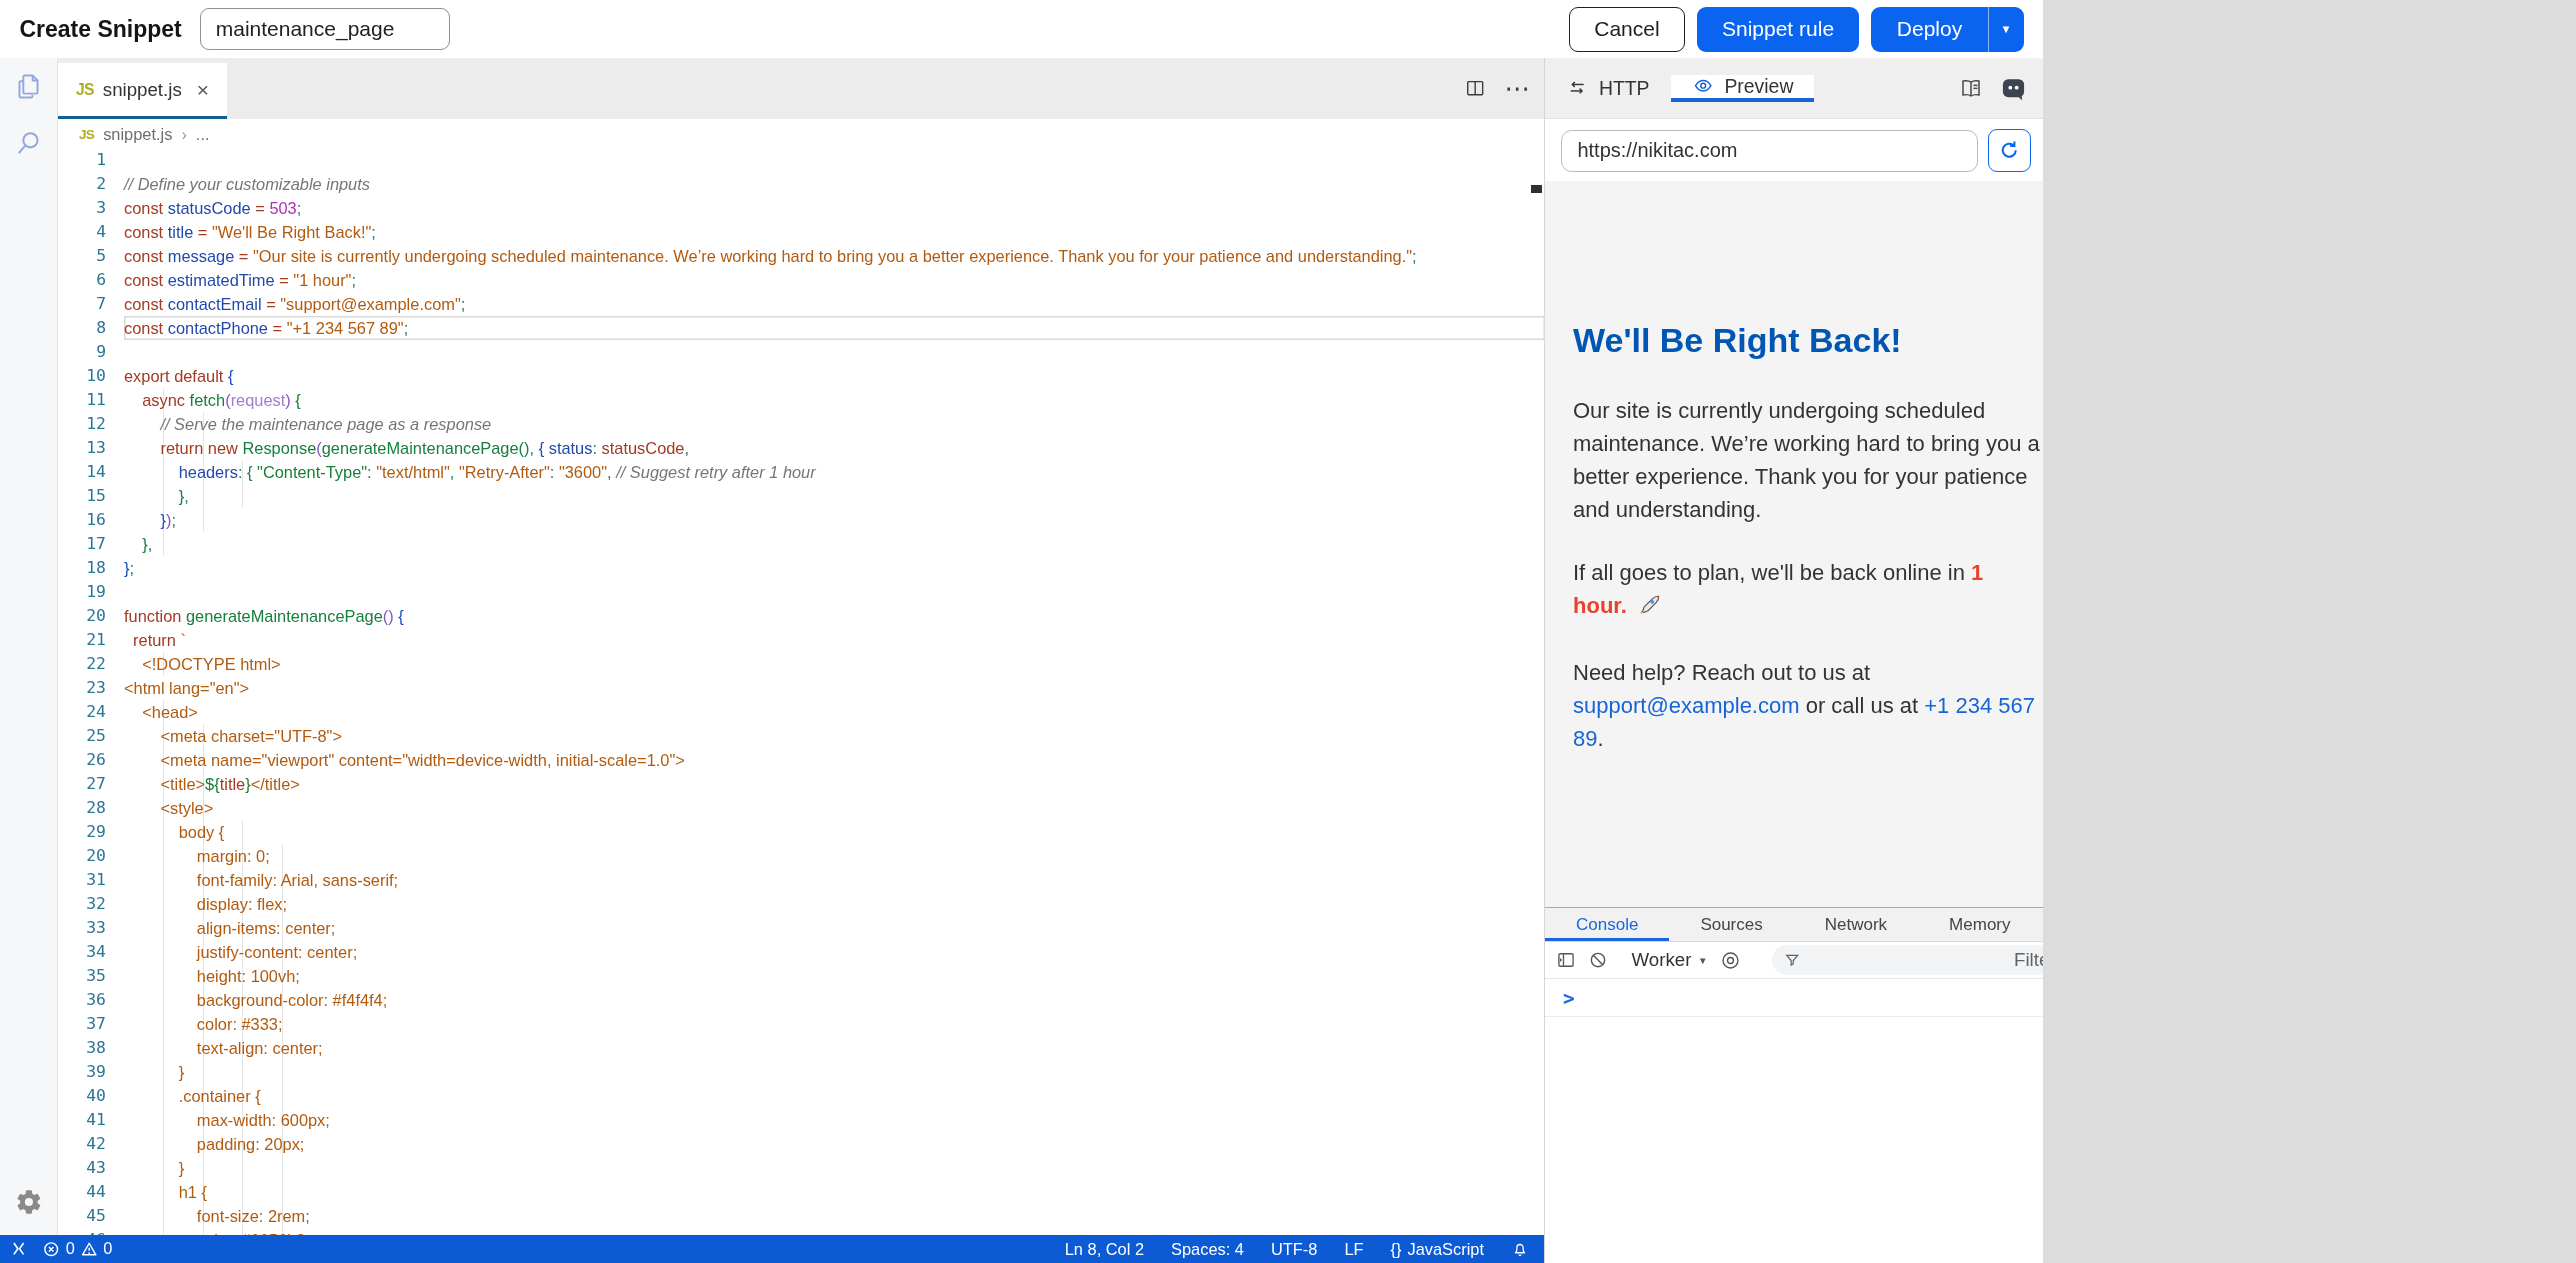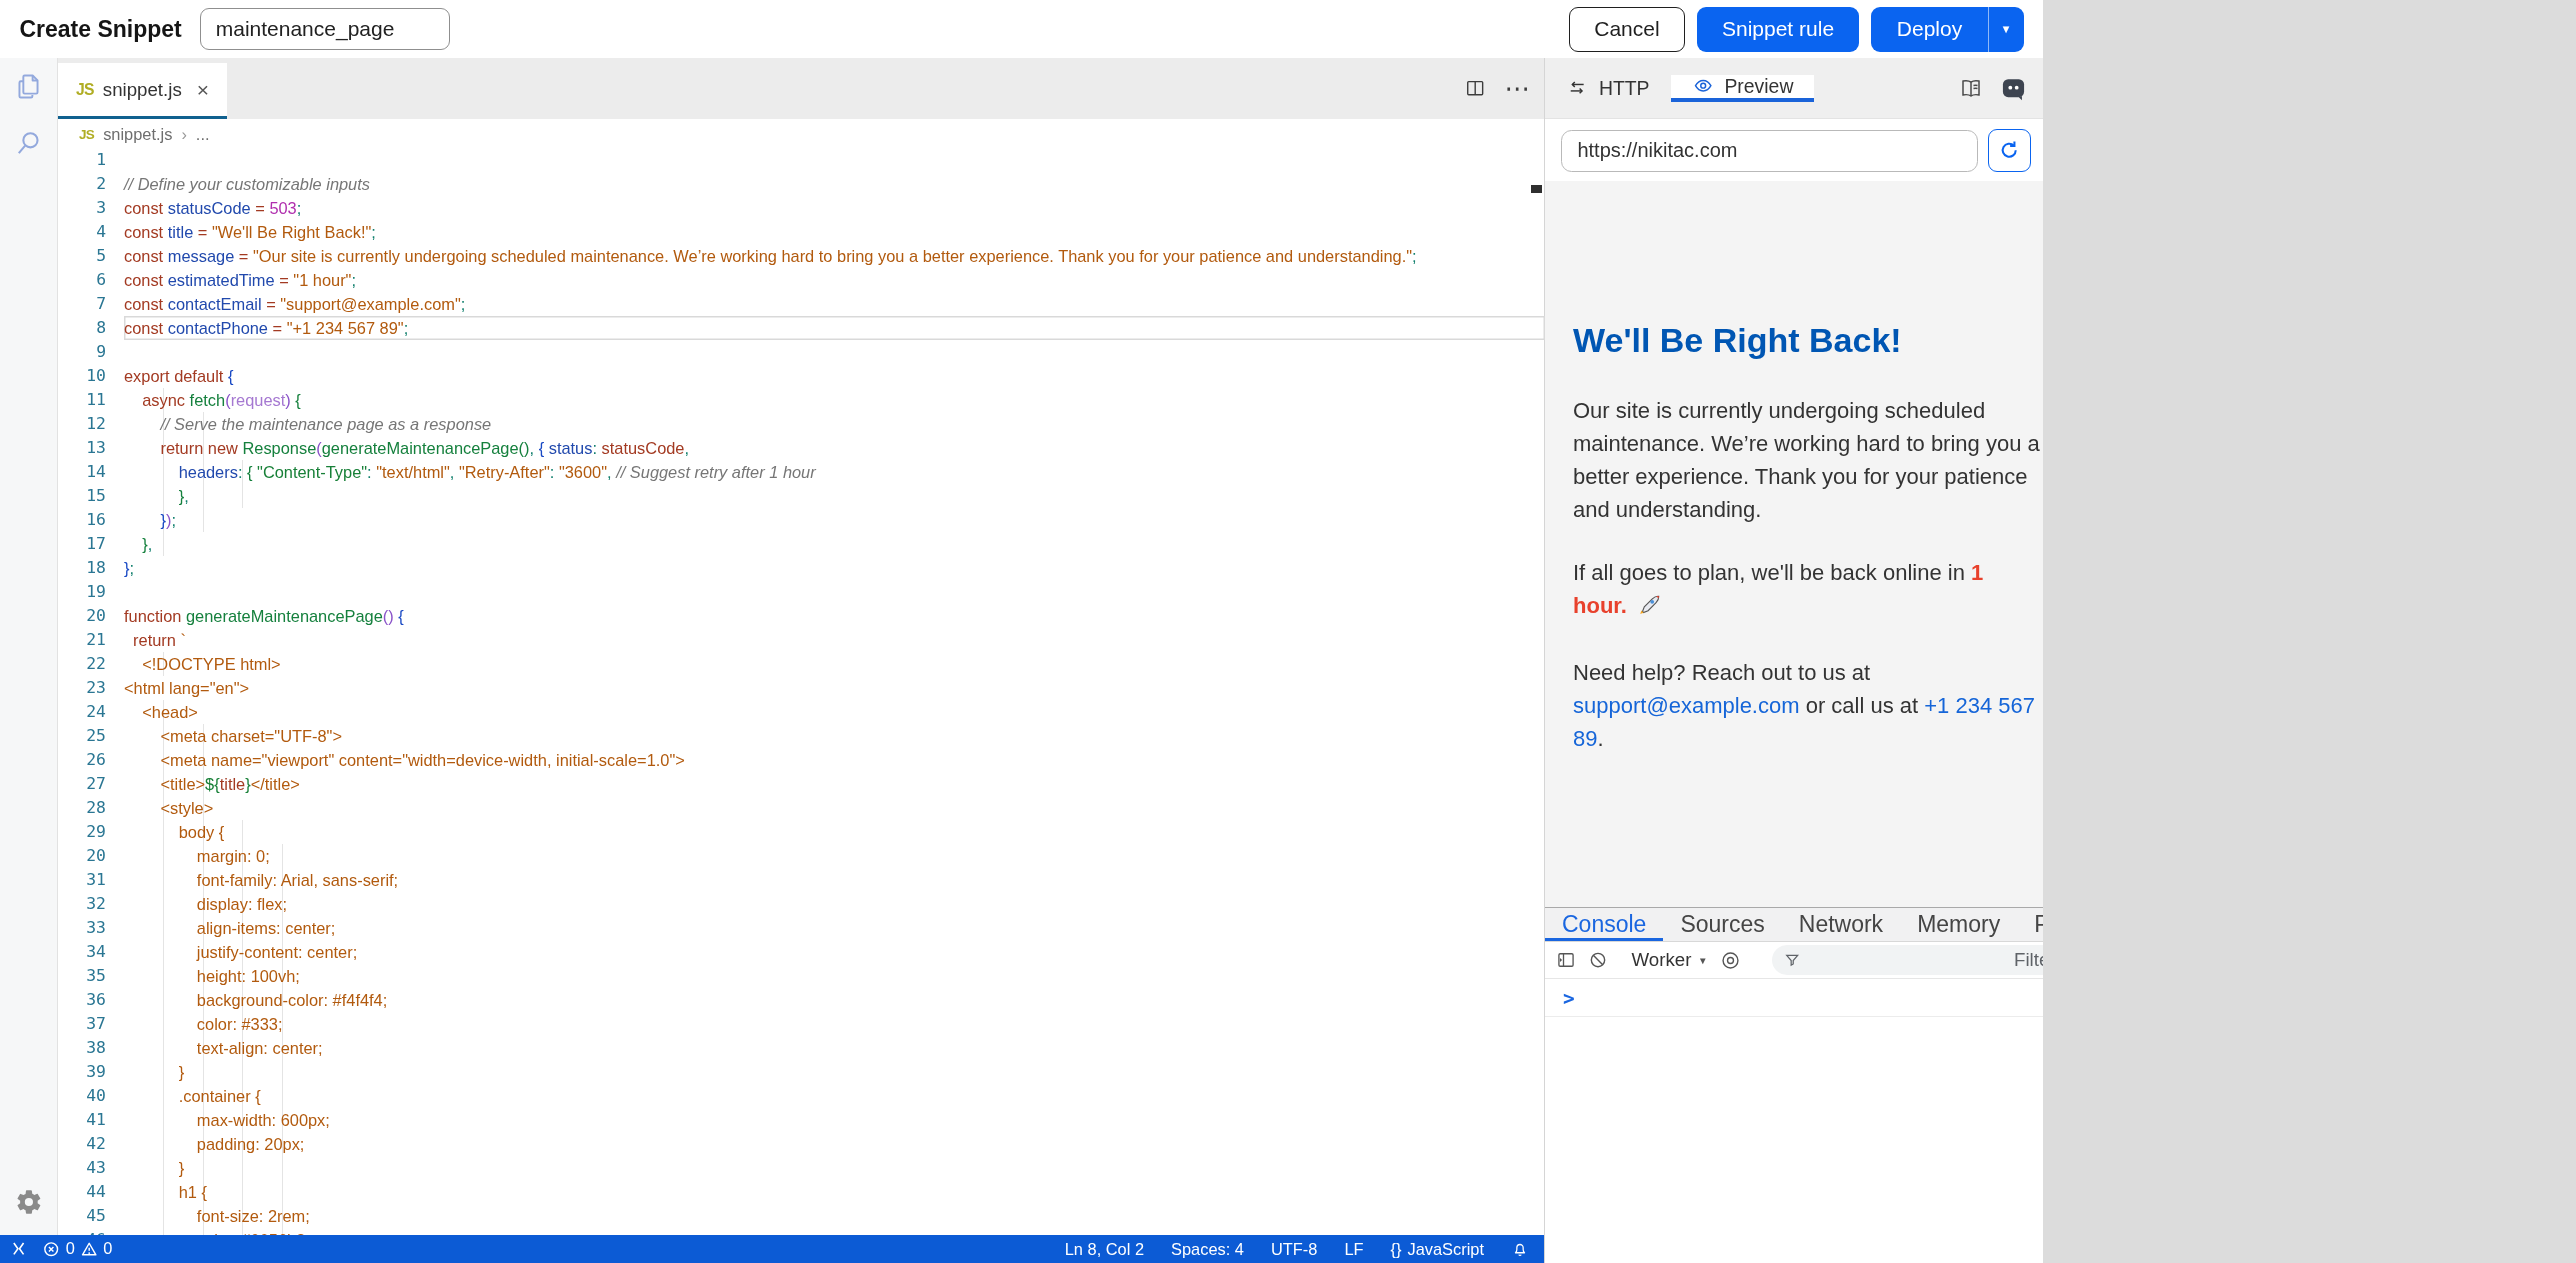--- a/index.html
+++ b/index.html
@@ -94,21 +94,21 @@
   .pv-h1{font-size:34px;color:#0056b3;font-weight:bold;margin:0 0 34px;}
   .pv-p{font-size:22px;color:#333;line-height:1.5;margin:0 0 30px;}
   .pv-p.last{margin:0;}
   .hl{color:#e8412c;font-weight:bold;}
   .pv-link{color:#1565d8;text-decoration:none;cursor:pointer;}
   .rocket{display:inline-block;vertical-align:-4.5px;margin-left:4.5px;}
 
   
   .devtools{position:absolute;left:0;right:0;bottom:0;height:356px;background:#fff;border-top:1.5px solid #a9a9a9;}
   .dt-tabbar{height:34px;background:#f1f1f2;display:flex;align-items:stretch;border-bottom:0.7px solid #d8d8d8;}
-  .dt-tab{display:flex;align-items:center;gap:7.5px;padding:0 17px;font-size:23px;color:#454545;cursor:pointer;}
+  .dt-tab{display:flex;align-items:center;gap:7.5px;padding:0 31px;font-size:17px;color:#454545;cursor:pointer;}
   .dt-tab.active{color:#1a66e0;box-shadow:inset 0 -3px 0 #1a66e0;}
   .dt-tab-actions{margin-left:auto;display:flex;align-items:center;gap:15px;padding-right:13.5px;}
   .kebab{font-size:22px;color:#5f6368;line-height:1;}
   .dt-toolbar{height:37px;display:flex;align-items:center;gap:12px;padding:0 10.5px;border-bottom:0.7px solid #e6e6e6;background:#fff;}
   .vdiv{width:0.7px;height:21px;background:#d5d5d5;}
   .dd{font-size:18.7px;color:#333;display:flex;gap:6.7px;align-items:center;cursor:pointer;white-space:nowrap;}
   .dd .dd-caret{font-size:9.7px;color:#555;}
   .filter-pill{flex:1;height:30px;background:#f1f3f4;border-radius:16.4px;display:flex;align-items:center;gap:9px;padding:0 12px;margin:0 7.5px;}
   .filter-input{border:none;background:transparent;font-size:18.7px;color:#444;flex:1;outline:none;text-align:right;}
   .filter-input::placeholder{color:#5f6368;}

